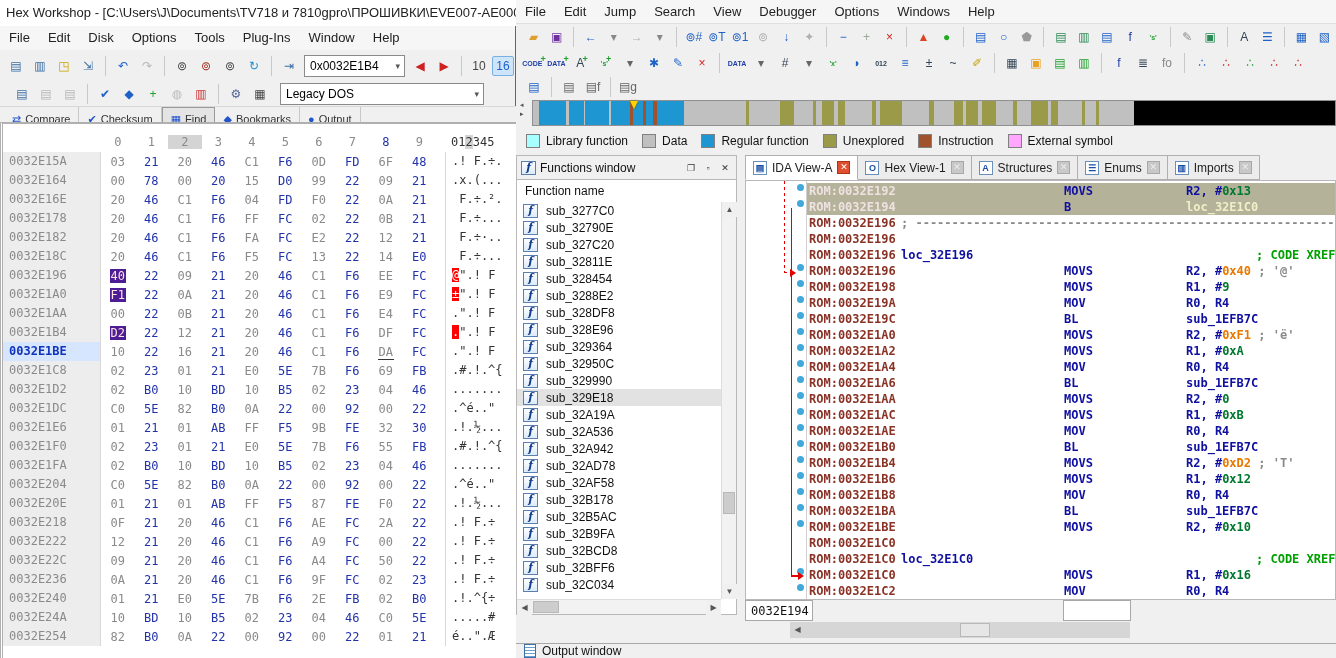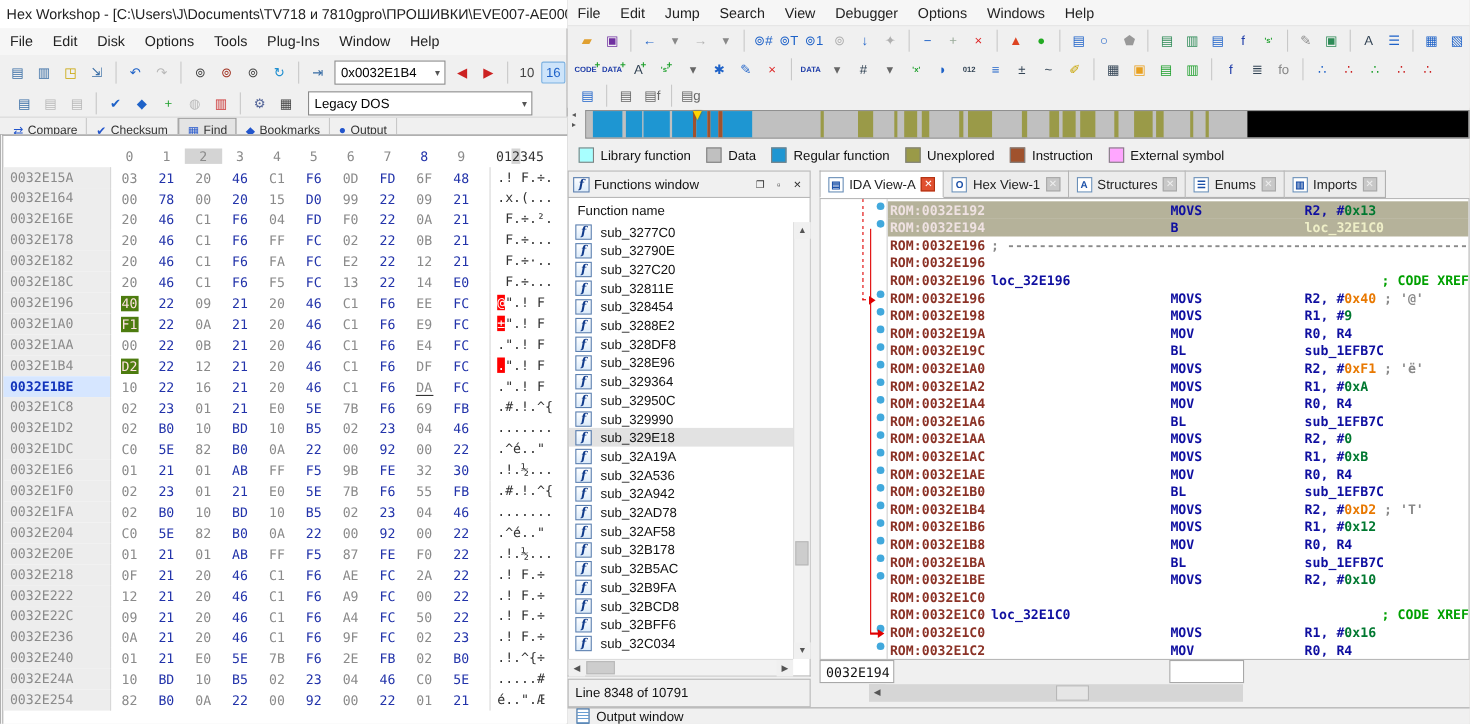--- a/index.html
+++ b/index.html
@@ -33,21 +33,21 @@
     border-left:3px double #b0b0b0;border-top:2px solid #b0b0b0;overflow:hidden;
     font-family:"DejaVu Sans Mono",monospace;font-size:12px;}
   #hexhead{display:flex;height:20px;align-items:center;margin-top:8px;}
   .hrow{display:flex;height:19px;align-items:center;}
   .haddr{width:98px;padding-left:6px;color:#8a8a8a;background:#ededed;height:19px;line-height:19px;flex:0 0 auto;border-right:1px solid #d8d8d8;}
   .haddr.sel{color:#1133bb;font-weight:bold;background:#d6e6ff;}
   .hbyte{width:33.5px;text-align:center;flex:0 0 auto;}
   .hbyte span{padding:0 1px;}
   .hb-even{color:#8a8a8a;}
   .hb-odd{color:#2233aa;}
-  .hb-red{background:#4d7c0f;color:#ffe2e2;}
+  .hb-red{background:#4c1d95;color:#ffe2e2;}
   .hb-ul{border-bottom:1px solid #333;}
   .hascii{margin-left:9px;color:#333;white-space:pre;overflow:hidden;flex:1;border-left:1px solid #d8d8d8;padding-left:6px;height:19px;line-height:19px;}
   .ha-red{background:#f00;color:#fff;}
   .hcol{width:33.5px;text-align:center;color:#8a8a8a;flex:0 0 auto;}
   .hcol.c2{background:#d4d4d4;}
   .hcol.c8{color:#2233aa;}
   
   #ida{position:absolute;left:516px;top:0;width:820px;height:658px;background:#f0f0f0;}
   #ida-menu{top:0;height:24px;background:#f6f6f6;border-bottom:1px solid #e0e0e0;}
   #ida-tb1{top:24px;height:26px;padding-left:6px;}
@@ -909,21 +909,20 @@
       <span class="sbtn" style="top:0">▲</span>
       <span class="thumb" style="left:1px;right:1px;top:290px;height:22px"></span>
       <span class="sbtn" style="bottom:0">▼</span>
     </div>
     <div id="fnhsb">
       <span class="sbtn" style="left:0">◀</span>
       <span class="thumb" style="top:1px;bottom:1px;left:16px;width:26px"></span>
       <span class="sbtn" style="right:0">▶</span>
     </div>
   </div>
-  <div id="fnstatus">Line 8348 of 10791</div>
 
   <div id="dpane">
     <div id="dmargin-line"></div>
     <div id="dlines">
         <div class="dl hl"><span class="dot"></span><span class="daddr">ROM:0032E192</span><span class="dmn">MOVS</span><span class="dop">R2, #<span class="immg">0x13</span></span></div>
         <div class="dl hl"><span class="dot"></span><span class="daddr">ROM:0032E194</span><span class="dmn">B</span><span class="dop pale">loc_32E1C0</span></div>
         <div class="dl"><span class="daddr">ROM:0032E196</span><span class="dsep">; --------------------------------------------------------------------------------</span></div>
         <div class="dl"><span class="daddr">ROM:0032E196</span></div>
         <div class="dl"><span class="daddr">ROM:0032E196</span><span class="dlabel">loc_32E196</span><span class="dxref">; CODE XREF</span></div>
         <div class="dl"><span class="dot"></span><span class="daddr">ROM:0032E196</span><span class="dmn">MOVS</span><span class="dop">R2, #<span class="immo">0x40</span><span class="dcmt"> ; '@'</span></span></div>

